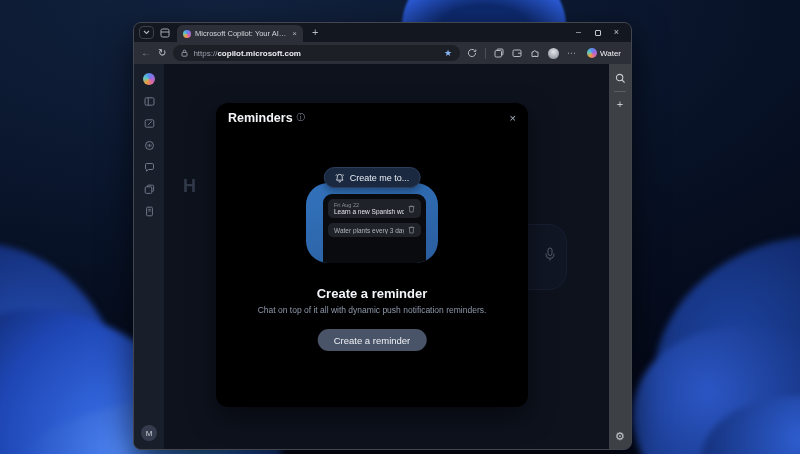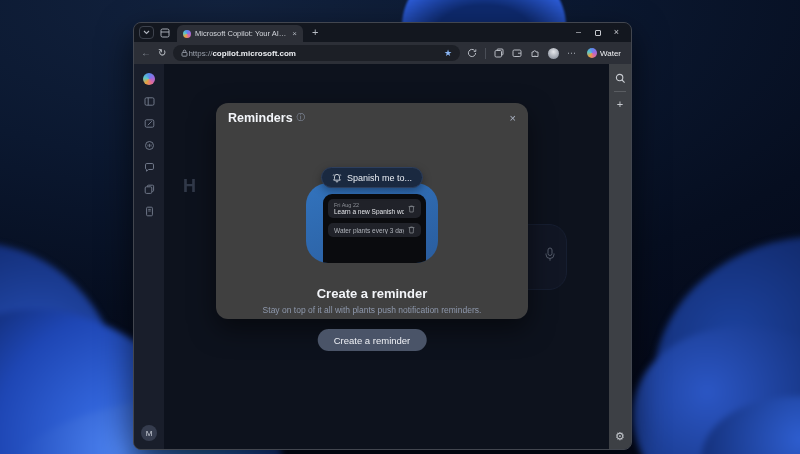--- a/index.html
+++ b/index.html
@@ -51,21 +51,21 @@
   .wincontrols { margin-left:auto; display:flex; align-items:center; }
   .wc { width:19px; text-align:center; font-size:9px; color:#c6c9cf; line-height:19px; }
   .wc-max { display:flex; align-items:center; justify-content:center; }
   .wc-max i { display:block; width:6px; height:6px; border:1px solid #c6c9cf; border-radius:1px; }
 
   .toolbar { height:22px; background:#2c2f37; display:flex; align-items:center; padding:0 7px; gap:7px; flex:0 0 auto; }
   .nav { font-size:10px; line-height:1; }
   .nav.back { color:#878c96; }
   .nav.reload { color:#c3c7cd; }
   .urlbar { width:305px; height:16px; background:#1c1f26; border-radius:8px; display:flex;
-            align-items:center; padding:0 8px; }
+            align-items:center; gap:5px; padding:0 8px; }
   .urlbar .lock { color:#9aa0ab; }
   .url { font-size:8px; color:#9aa0ab; white-space:nowrap; }
   .url b { color:#eceef2; font-weight:bold; }
   .fav-star { margin-left:auto; color:#8ab6f5; font-size:9px; line-height:1; }
   .tb-icons { display:flex; align-items:center; gap:8px; margin-left:auto; color:#b6bac2; }
   .tb-sep { width:1px; height:11px; background:#4a4e57; }
   .avatar-mini { width:11px; height:11px; border-radius:50%;
                  background:radial-gradient(circle at 50% 35%, #e4e6ea 0%, #9aa0ab 70%, #70757f 100%); }
   .chat-btn { display:flex; align-items:center; gap:3px; font-size:8px; color:#f2f3f6; padding:2px 3px; }
   .copilot-logo { width:10px; height:10px; border-radius:50%;
@@ -84,22 +84,22 @@
 
   
   .main { flex:1; position:relative; background:#141a27; min-width:0; overflow:hidden; }
   .greeting { position:absolute; left:19px; top:112px; font-size:18px; font-weight:bold; color:#525d73; }
   .ghost-input { position:absolute; left:58px; top:160px; width:345px; height:66px;
                  background:#1a2233; border:1px solid #242f47; border-radius:18px; }
   .ghost-mic { position:absolute; right:10px; top:22px; color:#8d96a8; }
   .dim { position:absolute; inset:0; background:rgba(5,8,16,.42); }
 
   
-  .modal { position:absolute; left:52px; top:39px; width:312px; height:216px;
-           background:#404040; border-radius:12px; box-shadow:0 10px 26px rgba(0,0,0,.5); }
+  .modal { position:absolute; left:52px; top:39px; width:312px; height:304px;
+           background:#000000; border-radius:12px; box-shadow:0 10px 26px rgba(0,0,0,.5); }
   .modal-header { position:absolute; left:12px; right:12px; top:8px; display:flex; align-items:center; }
   .modal-title { font-size:12.5px; font-weight:bold; color:#f3f5f9; }
   .modal-info { margin-left:4px; font-size:8.5px; color:#8d97ab; }
   .modal-close { margin-left:auto; font-size:11px; color:#aab2c2; line-height:1; }
 
   .illu { position:absolute; left:0; right:0; top:0; height:170px; }
   .remind-pill { position:absolute; left:50%; transform:translateX(-50%); top:64px; z-index:2;
                  height:21px; padding:0 10px; border-radius:11px; background:#1a2940;
                  border:1px solid #2d3e5c; display:flex; align-items:center; gap:5px;
                  font-size:9px; color:#e9edf3; box-shadow:0 3px 8px rgba(0,0,0,.35); }
@@ -289,21 +289,21 @@
 
           <div class="illu">
             <div class="remind-pill">
               <span class="ico">
                 <svg width="10" height="10" viewBox="0 0 12 12">
                     <path d="M6 1.6a3 3 0 0 0-3 3v2.2L2.1 8.6h7.8L9 6.8V4.6a3 3 0 0 0-3-3z" fill="none" stroke="#e9edf3" stroke-width="1"></path>
                     <path d="M4.9 9.8a1.1 1.1 0 0 0 2.2 0" fill="none" stroke="#e9edf3" stroke-width="1"></path>
                     <path d="M1.4 3.2a4.6 4.6 0 0 1 1-1.6M10.6 3.2a4.6 4.6 0 0 0-1-1.6" fill="none" stroke="#e9edf3" stroke-width="0.9"></path>
                   </svg>
               </span>
-              <span>Spanish me to...</span>
+              <span>Create me to...</span>
             </div>
             <div class="blue-app">
               <div class="app-card">
                 <div class="rem-row">
                   <div class="rem-texts">
                     <div class="rem-meta">Fri Aug 22</div>
                     <div class="rem-text">Learn a new Spanish word</div>
                   </div>
                   <span class="ico rem-trash">
                     <svg width="7" height="8" viewBox="0 0 7 8">
@@ -321,21 +321,21 @@
                         <path d="M0.6 1.6h5.8M2.4 1.6V1h2.2v0.6" fill="none" stroke="currentColor" stroke-width="0.7"></path>
                         <path d="M1.4 1.6l0.4 5.4h3.4l0.4-5.4" fill="none" stroke="currentColor" stroke-width="0.7"></path>
                       </svg>
                   </span>
                 </div>
               </div>
             </div>
           </div>
 
           <div class="modal-heading">Create a reminder</div>
-          <div class="modal-desc">Stay on top of it all with plants push notification reminders.</div>
+          <div class="modal-desc">Chat on top of it all with dynamic push notification reminders.</div>
           <button class="modal-btn">Create a reminder</button>
         </div>
       </div>
 
       <div class="esidebar">
         <span class="ico">
           <svg width="11" height="11" viewBox="0 0 11 11">
               <circle cx="4.6" cy="4.6" r="3.2" fill="none" stroke="currentColor" stroke-width="1.1"></circle>
               <path d="M7 7l2.6 2.6" stroke="currentColor" stroke-width="1.1"></path>
             </svg>

